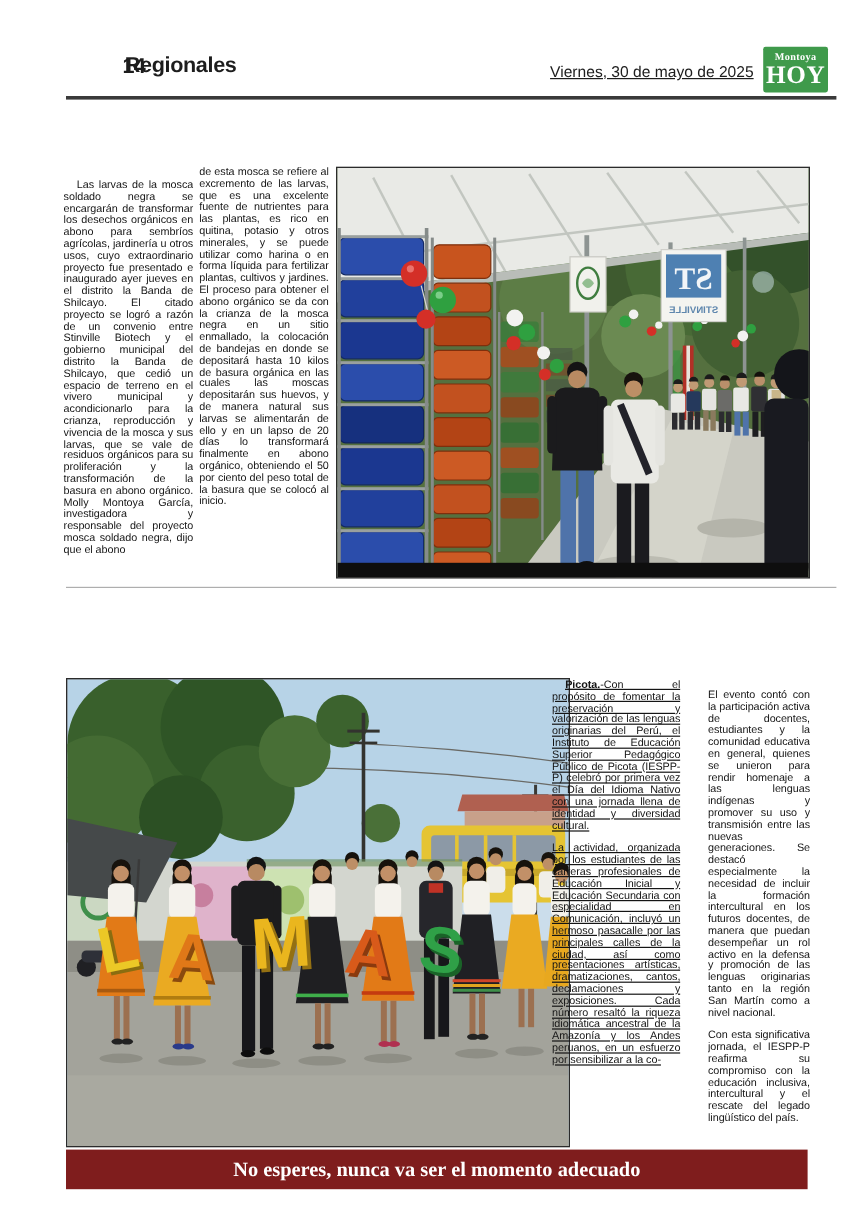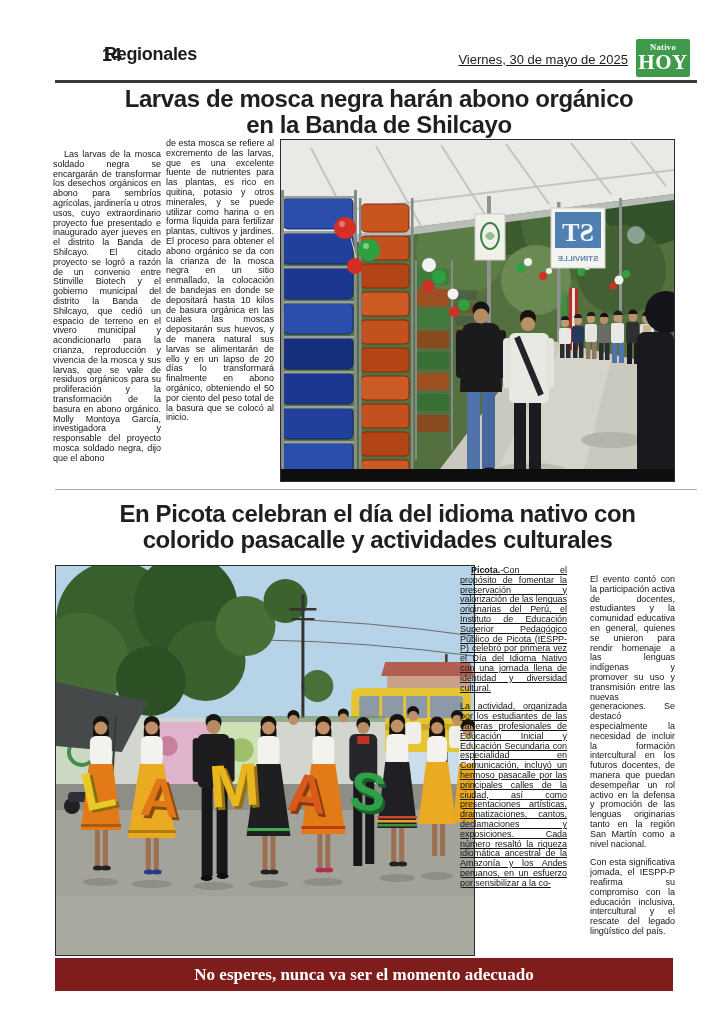--- a/index.html
+++ b/index.html
@@ -26,26 +26,25 @@
 </style>
 </head>
 <body>
 
 <div class="page">
 
   <div class="abs pagenum" style="left:66px;top:45px;">14</div>
   <div class="abs section" style="left:104px;top:44px;">Regionales</div>
   <div class="abs date" style="left:450px;top:52px;width:178px;text-decoration:underline;">Viernes, 30 de mayo de 2025</div>
   <div class="abs logo" style="left:636px;top:39px;">
-    <div class="t">Nativo</div>
+    <div class="t">Montoya</div>
     <div class="m">HOY</div>
   </div>
   <div class="abs rule" style="left:55px;top:80px;width:642px;"></div>
 
-  <div class="abs headline" style="left:114px;top:86px;width:530px;">Larvas de mosca negra harán abono orgánico en la Banda de Shilcayo</div>
 
   <div class="abs bodytext" style="left:53px;top:150px;width:108px;height:342px;">
     <p class="indent">Las larvas de la mosca soldado negra se encargarán de transformar los desechos orgánicos en abono para sembríos agrícolas, jardinería u otros usos, cuyo extraordinario proyecto fue presentado e inaugurado ayer jueves en el distrito la Banda de Shilcayo. El citado proyecto se logró a razón de un convenio entre Stinville Biotech y el gobierno municipal del distrito la Banda de Shilcayo, que cedió un espacio de terreno en el vivero municipal y acondicionarlo para la crianza, reproducción y vivencia de la mosca y sus larvas, que se vale de residuos orgánicos para su proliferación y la transformación de la basura en abono orgánico. Molly Montoya García, investigadora y responsable del proyecto mosca soldado negra, dijo que el abono</p>
   </div>
   <div class="abs bodytext" style="left:166px;top:139px;width:108px;height:342px;">
     <p>de esta mosca se refiere al excremento de las larvas, que es una excelente fuente de nutrientes para las plantas, es rico en quitina, potasio y otros minerales, y se puede utilizar como harina o en forma líquida para fertilizar plantas, cultivos y jardines. El proceso para obtener el abono orgánico se da con la crianza de la mosca negra en un sitio enmallado, la colocación de bandejas en donde se depositará hasta 10 kilos de basura orgánica en las cuales las moscas depositarán sus huevos, y de manera natural sus larvas se alimentarán de ello y en un lapso de 20 días lo transformará finalmente en abono orgánico, obteniendo el 50 por ciento del peso total de la basura que se colocó al inicio.</p>
   </div>
 
   <div class="abs photo" style="left:280px;top:139px;width:393px;height:341px;">
     <svg viewBox="0 0 393 341" width="393" height="341" preserveAspectRatio="none">
@@ -265,21 +264,20 @@
       <g>
         <circle cx="385" cy="172" r="21" fill="#14151a"></circle>
         <rect x="356" y="192" width="37" height="149" rx="8" fill="#191a20"></rect>
       </g>
       <rect x="0" y="329" width="393" height="12" fill="#0e0e0e"></rect>
     </svg>
   </div>
 
   <div class="abs divider" style="left:55px;top:489px;width:642px;"></div>
 
-  <div class="abs headline" style="left:95px;top:501px;width:565px;">En Picota celebran el día del idioma nativo con colorido pasacalle y actividades culturales</div>
 
   <div class="abs photo" style="left:55px;top:565px;width:418px;height:389px;">
     <svg viewBox="0 0 419 389" width="418" height="389" preserveAspectRatio="none">
       <rect width="419" height="389" fill="#b7d3e7"></rect>
       <rect x="0" y="170" width="419" height="65" fill="#cfe0ec" opacity="0.8"></rect>
       <path d="M0,60 Q210,40 419,70" stroke="#6a6a66" stroke-width="1" fill="none"></path>
       <path d="M0,82 Q210,62 419,90" stroke="#6a6a66" stroke-width="1" fill="none"></path>
 
       <g>
         <circle cx="60" cy="55" r="60" fill="#39602c"></circle>

